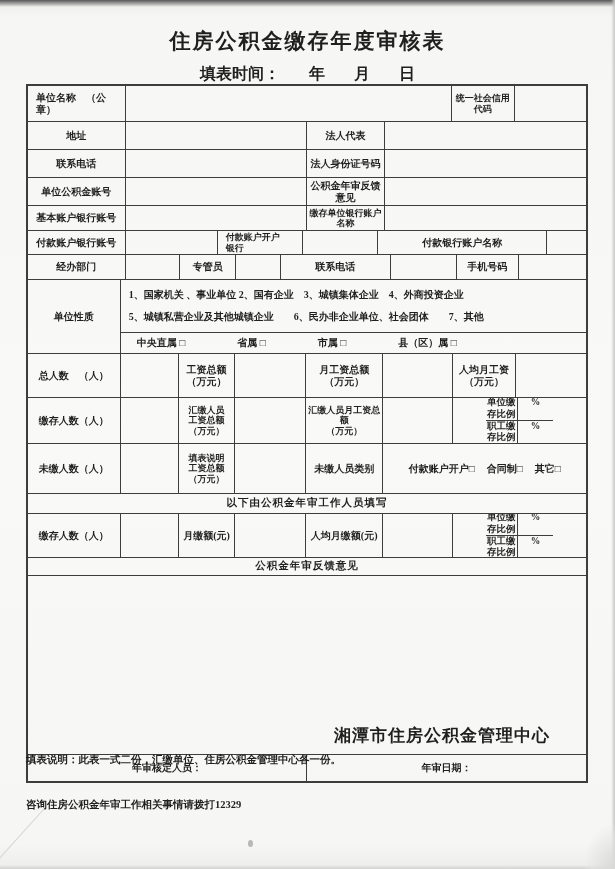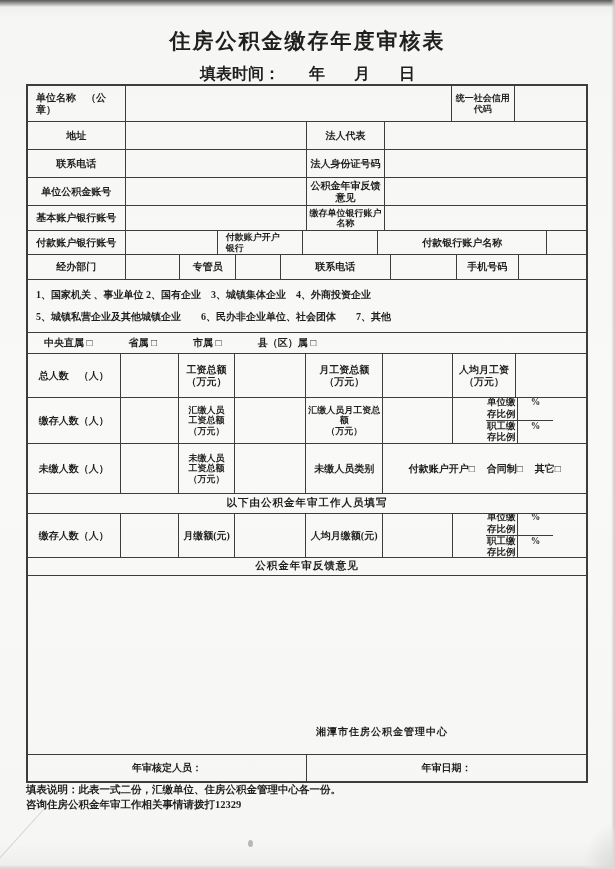--- a/index.html
+++ b/index.html
@@ -41,36 +41,36 @@
   .cell.left{justify-content:flex-start;text-align:left;padding-left:8px;}
   .cell.small{font-size:9px;line-height:1.15;}
   .cell.fill{flex:1;}
   .header-cell{justify-content:center;font-size:10.5px;letter-spacing:1px;}
 
   .nature-content{display:flex;flex-direction:column;box-sizing:border-box;}
   .nature-lines{flex:1;display:flex;flex-direction:column;justify-content:space-evenly;
     align-items:flex-start;padding-left:8px;border-bottom:1px solid #3d3d3d;
     font-size:10px;font-weight:bold;}
   .nature-checks{height:20px;display:flex;align-items:center;padding-left:16px;
-    gap:36px;font-size:10px;font-weight:bold;}
+    gap:52px;font-size:10px;font-weight:bold;}
 
   .sub-block{display:flex;flex-direction:column;padding:0;}
   .sub-row{flex:1;display:flex;align-items:flex-start;}
   .sub-row + .sub-row{border-top:1px solid #3d3d3d;}
   .sub-cell{display:flex;align-items:center;justify-content:center;
     font-size:9.5px;font-weight:bold;box-sizing:border-box;}
   .sub-cell.lbl{width:47%;border-right:1px solid #3d3d3d;}
   .sub-cell.pct{width:53%;}
 
   .options-cell{gap:12px;}
   .feedback-box{position:relative;display:block;}
-  .center-name{position:absolute;left:288px;top:150px;font-size:10px;font-weight:bold;letter-spacing:1px;}
+  .center-name{position:absolute;left:306px;top:150px;font-size:17px;font-weight:bold;letter-spacing:1px;}
 
   .footer-note{position:absolute;left:26px;font-size:10.5px;font-weight:bold;}
-  .fn1{top:783px;}
+  .fn1{top:753px;}
   .fn2{top:798px;}
 </style>
 </head>
 <body>
 
 <div class="page">
   <div class="top-shadow"></div>
   <div class="right-shadow"></div>
   <div class="bottom-shadow"></div>
   <div class="crease"></div>
@@ -137,20 +137,21 @@
       <div class="cell" style="width:9.8%"></div>
       <div class="cell" style="width:10%">专管员</div>
       <div class="cell" style="width:8%"></div>
       <div class="cell" style="width:19.7%">联系电话</div>
       <div class="cell" style="width:11.8%"></div>
       <div class="cell" style="width:11.2%">手机号码</div>
       <div class="cell fill"></div>
     </div>
 
     <div class="row" style="height:74px">
+      <div class="cell" style="width:16.6%">单位性质</div>
       <div class="nature-content cell fill" style="padding:0;align-items:stretch">
         <div class="nature-lines">
           <span>1、国家机关 、事业单位 2、国有企业　3、城镇集体企业　4、外商投资企业</span>
           <span>5、城镇私营企业及其他城镇企业　　6、民办非企业单位、社会团体　　7、其他</span>
         </div>
         <div class="nature-checks">
           <span>中央直属 □</span>
           <span>省属 □</span>
           <span>市属 □</span>
           <span>县（区）属 □</span>
@@ -191,21 +192,21 @@
         <div class="sub-row">
           <div class="sub-cell lbl">职工缴存比例</div>
           <div class="sub-cell pct">%</div>
         </div>
       </div>
     </div>
 
     <div class="row" style="height:50px">
       <div class="cell" style="width:16.6%">未缴人数（人）</div>
       <div class="cell" style="width:10.5%"></div>
-      <div class="cell small" style="width:10%">未缴人员
+      <div class="cell small" style="width:10%">填表说明
 工资总额
 （万元）</div>
       <div class="cell" style="width:12.7%"></div>
       <div class="cell" style="width:13.9%">未缴人员类别</div>
       <div class="cell fill options-cell">
         <span>付款账户开户□</span>
         <span>合同制□</span>
         <span>其它□</span>
       </div>
     </div>

